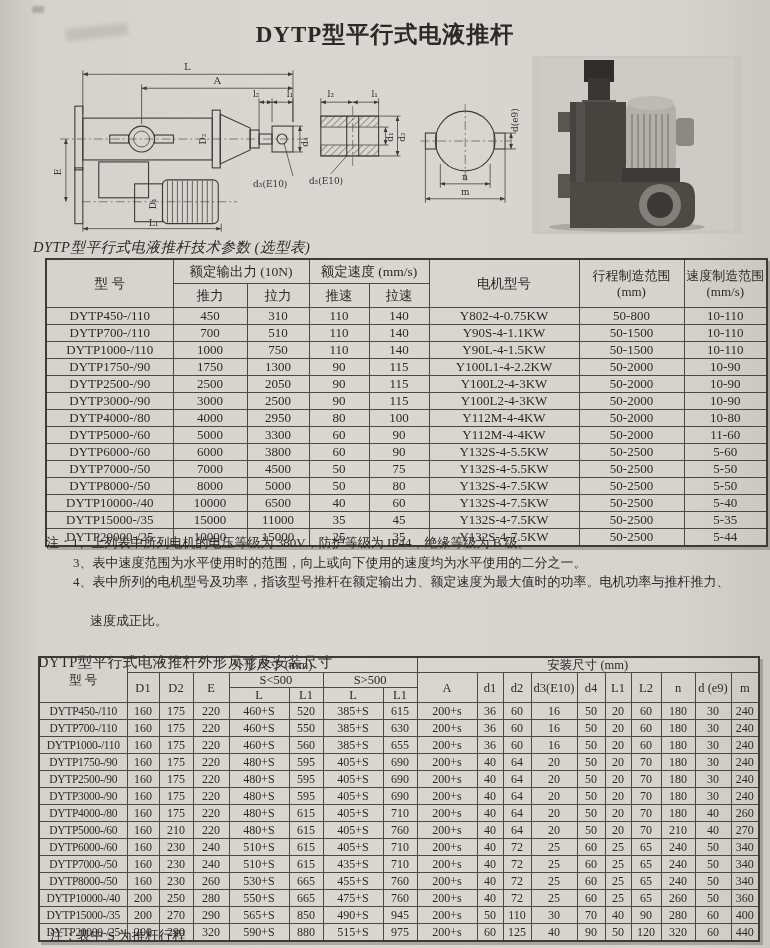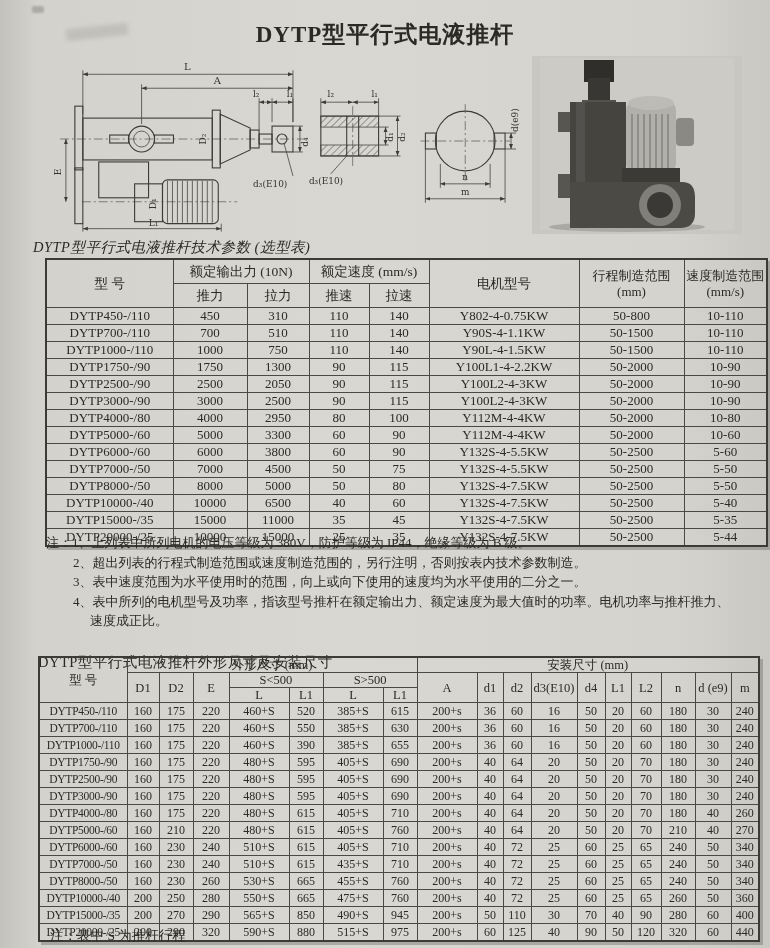--- a/index.html
+++ b/index.html
@@ -32,21 +32,21 @@
   .t1 th{font-size:13.5px;height:23px;}
   .t1 td{font-size:13px;height:16px;line-height:16px;}
   .t1 .hdr2 div{line-height:16px;font-size:13px;}
   .t2{top:656px;left:38px;width:720px;}
   .t2 th{font-size:12.5px;height:14px;line-height:14px;}
   .t2 td{font-size:12px;height:16px;line-height:16px;}
   .t2 td.model-col{font-size:11.5px;letter-spacing:-.3px;}
   .notes{position:absolute;top:533px;left:46px;width:710px;font-size:13px;}
   .note-line{line-height:19.5px;white-space:nowrap;}
   .ni{margin-left:27px;}
-  .nc{margin-left:44px;}
+  .nc{margin-left:44px;margin-top:19px;}
   .footnote{position:absolute;top:927px;left:40px;font-size:13.5px;margin-left:10px;}
 </style>
 </head>
 <body>
 
 <div class="page">
 
   <div class="smudge s1"></div>
   <div class="smudge s2"></div>
   <div class="smudge s3"></div>
@@ -293,21 +293,21 @@
           <td>10-80</td>
         </tr>
         <tr>
           <td class="model-col">DYTP5000-/60</td>
           <td>5000</td>
           <td>3300</td>
           <td>60</td>
           <td>90</td>
           <td>Y112M-4-4KW</td>
           <td>50-2000</td>
-          <td>10-60</td>
+          <td>11-60</td>
         </tr>
         <tr>
           <td class="model-col">DYTP6000-/60</td>
           <td>6000</td>
           <td>3800</td>
           <td>60</td>
           <td>90</td>
           <td>Y132S-4-5.5KW</td>
           <td>50-2500</td>
           <td>5-60</td>
@@ -360,21 +360,20 @@
           <td>35</td>
           <td>Y132S-4-7.5KW</td>
           <td>50-2500</td>
           <td>5-44</td>
         </tr>
       </tbody>
   </table>
 
   <div class="notes">
     <div class="note-line">注：1、上列表中所列电机的电压等级为 380V，防护等级为 IP44，绝缘等级为 B 级。</div>
-    <div class="note-line ni">2、超出列表的行程式制造范围或速度制造范围的，另行注明，否则按表内技术参数制造。</div>
     <div class="note-line ni">3、表中速度范围为水平使用时的范围，向上或向下使用的速度均为水平使用的二分之一。</div>
     <div class="note-line ni">4、表中所列的电机型号及功率，指该型号推杆在额定输出力、额定速度为最大值时的功率。电机功率与推杆推力、</div>
     <div class="note-line nc">速度成正比。</div>
   </div>
 
   <div class="sec-heading sec2">DYTP型平行式电液推杆外形尺寸及安装尺寸</div>
 
   <table class="t2">
     <colgroup>
       <col style="width:88px">
@@ -466,21 +465,21 @@
           <td>180</td>
           <td>30</td>
           <td>240</td>
         </tr>
         <tr>
           <td class="model-col">DYTP1000-/110</td>
           <td>160</td>
           <td>175</td>
           <td>220</td>
           <td>460+S</td>
-          <td>390</td>
+          <td>560</td>
           <td>385+S</td>
           <td>655</td>
           <td>200+s</td>
           <td>36</td>
           <td>60</td>
           <td>16</td>
           <td>50</td>
           <td>20</td>
           <td>60</td>
           <td>180</td>

